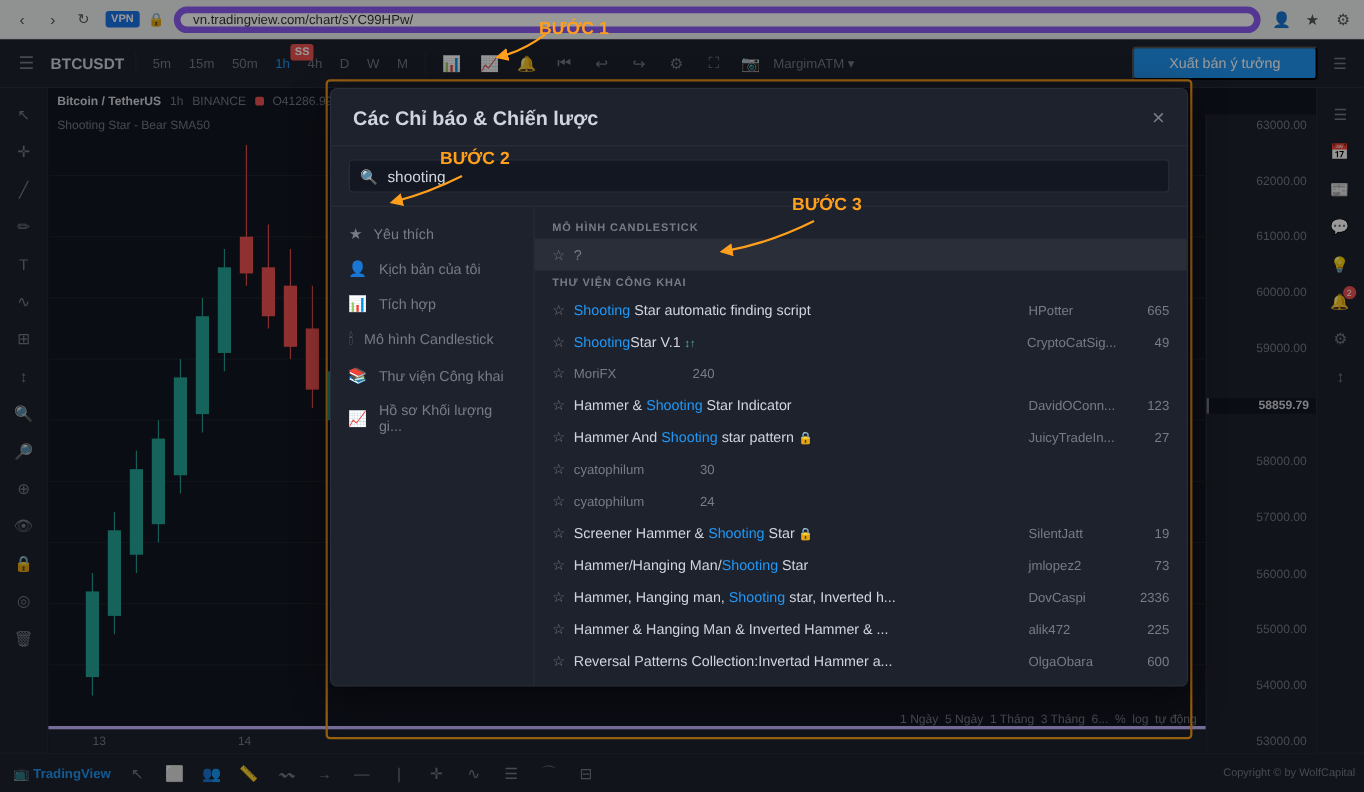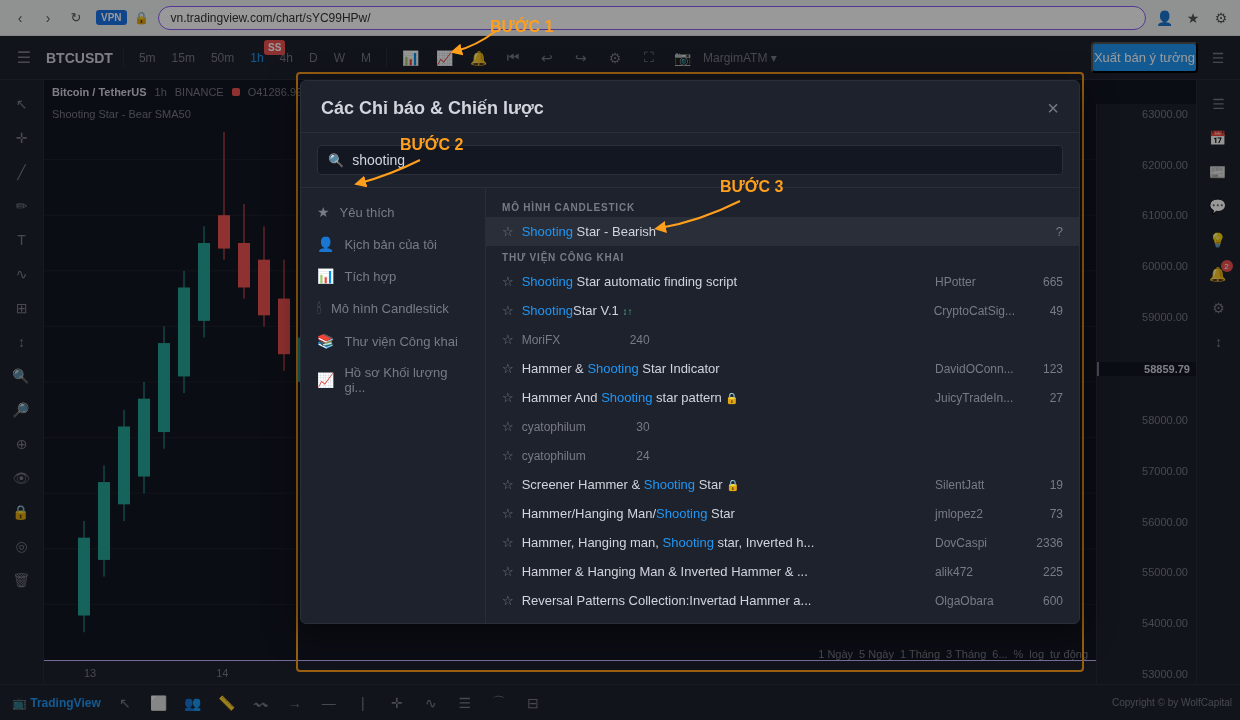--- a/index.html
+++ b/index.html
@@ -13,21 +13,21 @@
       align-items: center;
       padding: 0 8px;
       gap: 8px;
       border-bottom: 1px solid #ddd;
     }
     .nav-buttons { display: flex; gap: 4px; align-items: center; }
     .nav-btn { width: 24px; height: 24px; border: none; background: none; cursor: pointer; color: #555; font-size: 14px; border-radius: 50%; display: flex; align-items: center; justify-content: center; }
     .refresh-btn { font-size: 13px; }
     .vpn-badge { background: #1a73e8; color: white; font-size: 10px; font-weight: bold; padding: 2px 5px; border-radius: 3px; }
     .lock-icon { color: #555; font-size: 12px; }
-    .url-bar { flex: 1; background: white; border: 1px solid #8b5cf6; border-radius: 20px; height: 24px; padding: 0 12px; font-size: 12px; color: #333; display: flex; align-items: center; }
+    .url-bar { flex: 1; background: white; border: 6px solid #8b5cf6; border-radius: 20px; height: 24px; padding: 0 12px; font-size: 12px; color: #333; display: flex; align-items: center; }
     .browser-actions { display: flex; gap: 6px; align-items: center; }
     .browser-action-btn { width: 22px; height: 22px; border: none; background: none; cursor: pointer; color: #555; font-size: 14px; }
 
     
     .app { width: 1240px; height: 684px; display: flex; flex-direction: column; background: #131722; }
 
     
     .top-toolbar {
       height: 44px;
       background: #1e222d;
@@ -37,21 +37,21 @@
       gap: 6px;
       border-bottom: 1px solid #2a2e39;
       flex-shrink: 0;
     }
     .hamburger-btn { width: 32px; height: 32px; display: flex; align-items: center; justify-content: center; color: #787b86; cursor: pointer; }
     .symbol-name { color: #d1d4dc; font-size: 14px; font-weight: 600; }
     .timeframe-btn { color: #787b86; font-size: 12px; padding: 3px 5px; cursor: pointer; border-radius: 3px; }
     .timeframe-btn.active { color: #2196f3; }
     .toolbar-sep { width: 1px; height: 20px; background: #2a2e39; margin: 0 4px; }
     .toolbar-icon-btn { width: 28px; height: 28px; display: flex; align-items: center; justify-content: center; color: #787b86; cursor: pointer; font-size: 14px; border-radius: 4px; }
-    .export-btn { background: #2196f3; color: white; padding: 6px 1px; border-radius: 4px; font-size: 13px; font-weight: 500; cursor: pointer; margin-left: auto; white-space: nowrap; }
+    .export-btn { background: #2196f3; color: white; padding: 6px 32px; border-radius: 4px; font-size: 13px; font-weight: 500; cursor: pointer; margin-left: auto; white-space: nowrap; }
 
     
     .main-area { display: flex; flex: 1; overflow: hidden; }
 
     
     .left-sidebar {
       width: 44px;
       background: #1e222d;
       border-right: 1px solid #2a2e39;
       display: flex;
@@ -105,21 +105,21 @@
     .price-label { text-align: right; padding-right: 8px; }
 
     
     .date-axis {
       position: absolute;
       bottom: 0;
       left: 0;
       right: 100px;
       height: 24px;
       background: #1e222d;
-      border-top: 1px solid #c4b5fd;
+      border-top: 3px solid #c4b5fd;
       display: flex;
       align-items: center;
       padding: 0 40px;
       gap: 120px;
       font-size: 11px;
       color: #787b86;
     }
 
     
     .right-sidebar {
@@ -533,21 +533,20 @@
         <span class="nav-item-icon">📈</span>
         <span>Hồ sơ Khối lượng gi...</span>
       </div>
     </div>
 
     <div class="modal-results">
 
       <div class="section-header">MÔ HÌNH CANDLESTICK</div>
       <div class="result-row highlighted">
         <span class="star-icon">☆</span>
-        <span class="result-name"><span class="highlight">Shooting</span> Star - Bearish</span>
         <span class="result-help">?</span>
       </div>
 
       <div class="section-header">THƯ VIỆN CÔNG KHAI</div>
 
       <div class="result-row">
         <span class="star-icon">☆</span>
         <span class="result-name"><span class="highlight">Shooting</span> Star automatic finding script</span>
         <span class="result-author">HPotter</span>
         <span class="result-count">665</span>

